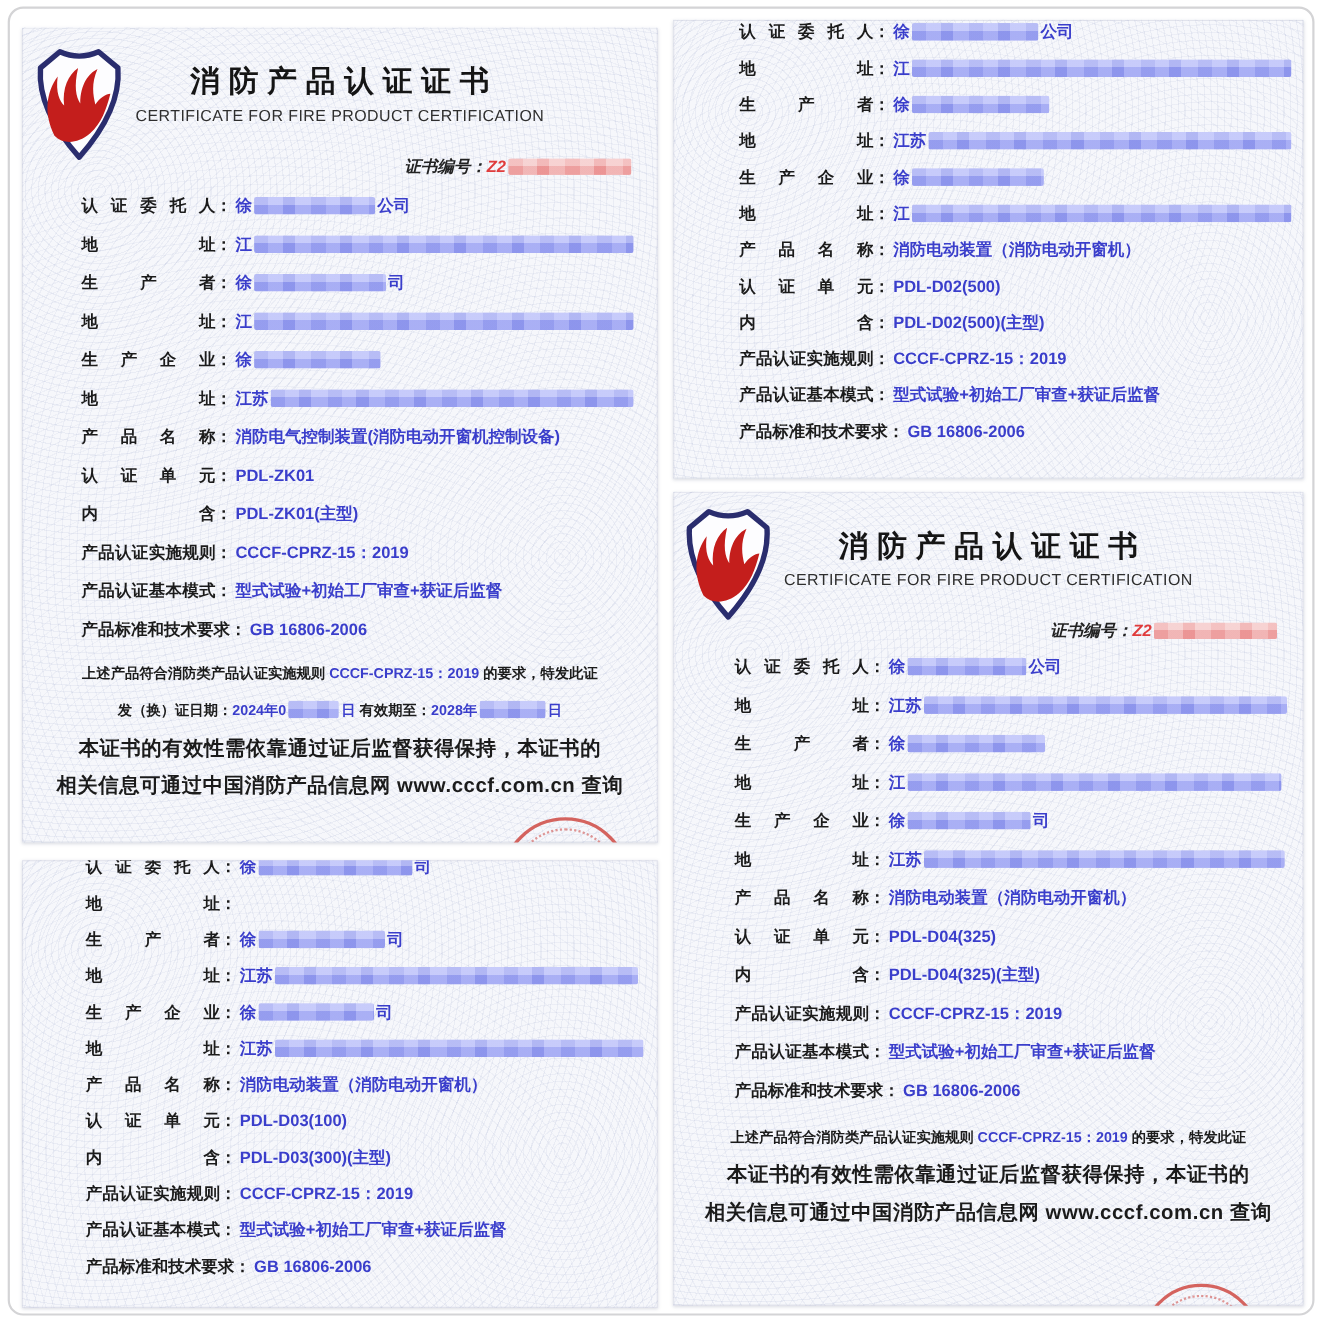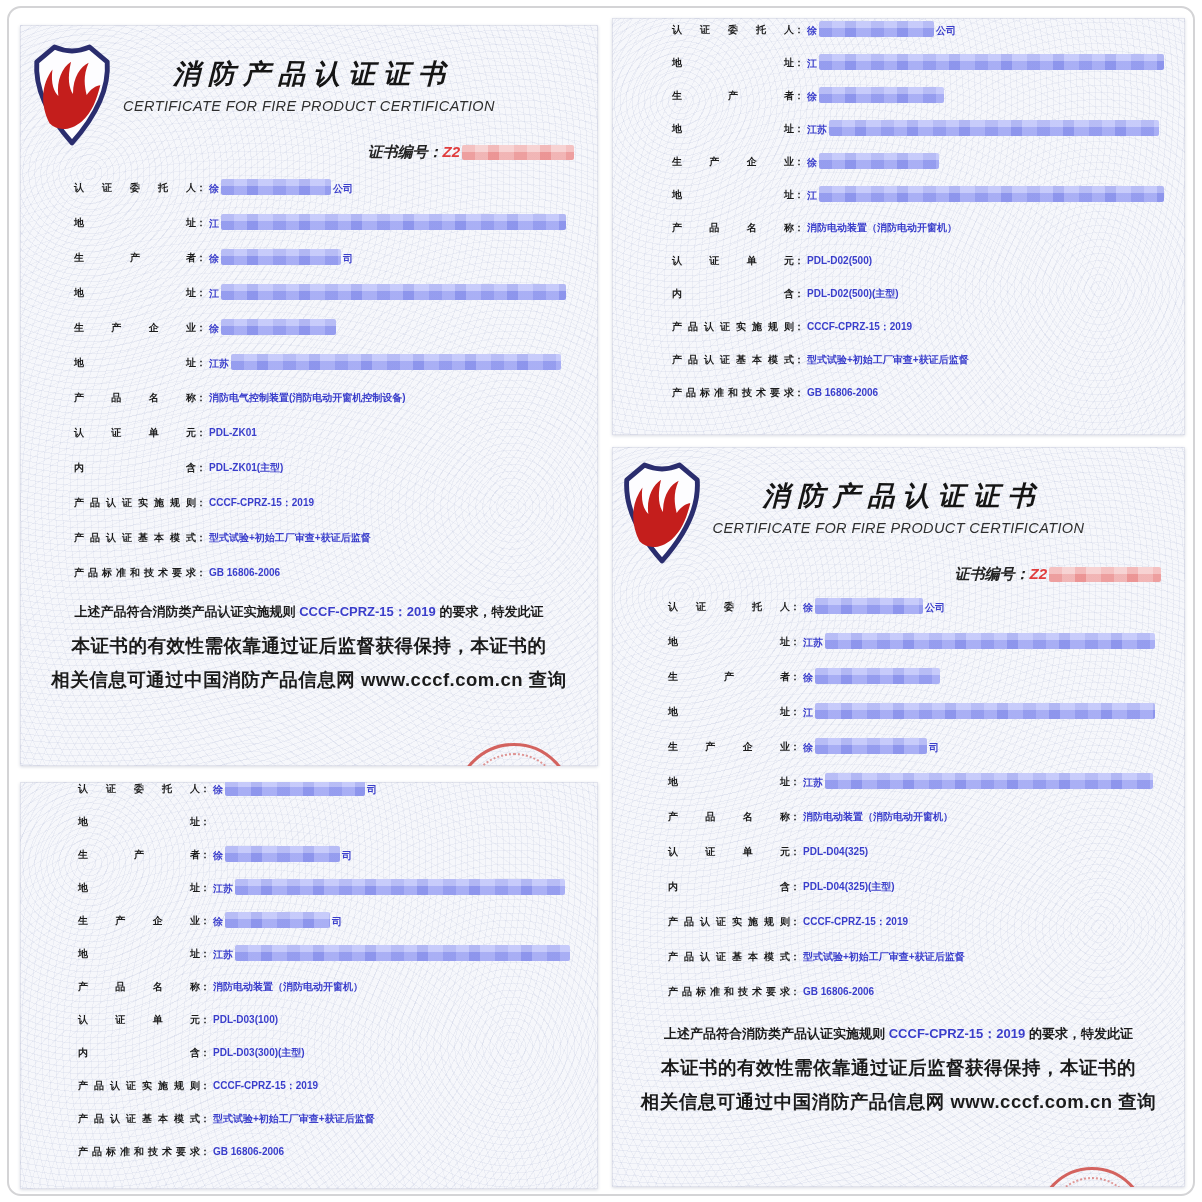--- a/index.html
+++ b/index.html
@@ -11,38 +11,38 @@
        box-shadow:inset 0 0 0 1px rgba(185,190,210,.35), 0 1px 3px rgba(120,125,150,.28);
        background-image:
          repeating-radial-gradient(circle at 12% 20%, rgba(150,162,200,.13) 0 1px, transparent 1px 6px),
          repeating-radial-gradient(circle at 85% 65%, rgba(150,162,200,.11) 0 1px, transparent 1px 7px),
          repeating-radial-gradient(circle at 40% 110%, rgba(150,162,200,.09) 0 1px, transparent 1px 8px);}
   #cert-0{left:20px;top:25px;width:578px;height:741px;--rh:35px;}
   #cert-1{left:612px;top:18px;width:573px;height:417px;--rh:33px;}
   #cert-2{left:20px;top:782px;width:578px;height:407px;--rh:33px;}
   #cert-3{left:612px;top:447px;width:573px;height:740px;--rh:35px;}
 
-  .cert-header{position:absolute;top:0;left:0;right:0;text-align:center;font-style:italic;}
+  .cert-header{position:absolute;top:0;left:0;right:0;text-align:center;}
   .logo{position:absolute;left:8px;top:14px;width:88px;height:112px;}
   #cert-3 .logo{left:6px;top:10px;}
   .title{padding-top:32px;font-size:27px;line-height:34px;font-weight:700;
          letter-spacing:8px;text-indent:8px;color:#151515;}
   .subtitle{margin-top:6px;font-size:14.5px;line-height:18px;color:#2e2e2e;letter-spacing:.4px;}
   .certno{position:absolute;top:115px;right:22px;height:24px;line-height:24px;
           font-size:15px;color:#222;font-weight:600;font-style:italic;}
   .v-red{color:var(--cert-no-red,#e03c3c);font-weight:700;}
   .v-blue{color:var(--value-blue,#3a3ecb);}
   .v-black{color:#1b1b1b;}
 
   .rows{position:absolute;left:54px;right:14px;}
   #cert-0 .rows{top:145px;}
   #cert-1 .rows{top:-5px;left:60px;}
   #cert-2 .rows{top:-10px;left:58px;}
   #cert-3 .rows{top:142px;left:56px;}
-  .row{display:flex;align-items:center;height:var(--rh);font-size:10px;white-space:nowrap;}
+  .row{display:flex;align-items:center;height:var(--rh);font-size:15px;white-space:nowrap;}
   .f-label{display:inline-block;min-width:122px;text-align-last:justify;
            font-weight:600;color:#1b1b1b;}
   .f-colon{font-weight:600;color:#1b1b1b;margin-right:3px;}
   .f-value{display:inline-block;}
   .f-value .v-blue{font-weight:600;}
 
   .blur{display:inline-block;height:16px;vertical-align:-3px;border-radius:2px;margin:0 2px;
         background-color:var(--blur-blue,#b9befb);
         background-image:
           linear-gradient(180deg, rgba(255,255,255,.28) 0 45%, rgba(90,100,210,.10) 45% 100%),
@@ -150,20 +150,21 @@
           <span class="f-value"><span class="v-blue">型式试验+初始工厂审查+获证后监督</span></span>
         </div>
         <div class="row">
           <span class="f-label">产品标准和技术要求</span>
           <span class="f-colon">：</span>
           <span class="f-value"><span class="v-blue">GB 16806-2006</span></span>
         </div>
       </div>
     <div class="footer">
         <div class="fline"><span class="v-black">上述产品符合消防类产品认证实施规则 </span><span class="v-blue">CCCF-CPRZ-15：2019</span><span class="v-black"> 的要求，特发此证</span></div>
+        <div class="fline"><span class="v-black">发（换）证日期：</span><span class="v-blue">2024年0</span><span class="blur" style="width:46px"></span><span class="v-blue">日</span><span class="v-black"> 有效期至：</span><span class="v-blue">2028年</span><span class="blur" style="width:60px"></span><span class="v-blue">日</span></div>
         <div class="fline fbold"><span class="v-black">本证书的有效性需依靠通过证后监督获得保持，本证书的</span></div>
         <div class="fline fbold"><span class="v-black">相关信息可通过中国消防产品信息网 www.cccf.com.cn 查询</span></div>
       </div>
     <div class="seal"></div>
   </section>
 
   <section class="cert" id="cert-1">
     <div class="rows">
         <div class="row">
           <span class="f-label">认证委托人</span>

